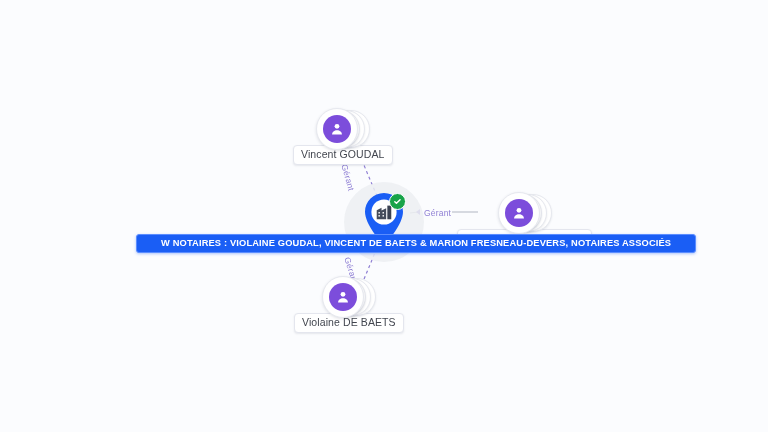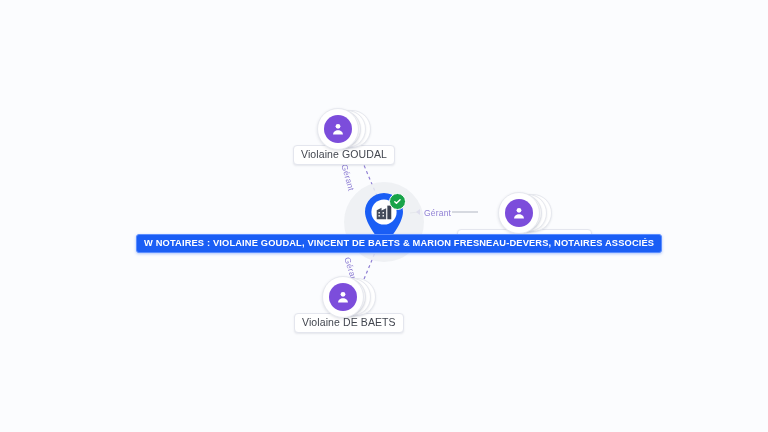--- a/index.html
+++ b/index.html
@@ -182,21 +182,21 @@
     top: 234px;
     height: 17px;
     line-height: 17px;
     background: #1a5ef5;
     border: 1px solid #5b8dff;
     border-radius: 3px;
     color: #ffffff;
     font-size: 9.3px;
     font-weight: bold;
     letter-spacing: .15px;
-    padding: 0 7px;
+    padding: 0 24px;
     white-space: nowrap;
     box-shadow: 0 1px 3px rgba(26,94,245,.35);
   }
 
   
   #node-goudal   { left: 293px; top: 108px; }
   #node-debaets  { left: 294px; top: 276px; }
   #node-devers   { left: 457px; top: 192px; }
 </style>
 </head>
@@ -231,21 +231,21 @@
       <div class="stack-card s1"></div>
       <div class="avatar-front">
         <div class="avatar-disc">
           <svg width="16" height="16" viewBox="0 0 24 24" fill="#ffffff">
             <circle cx="12" cy="8" r="3.6"></circle>
             <path d="M4.6 20.4c0-4.1 3.3-6.6 7.4-6.6s7.4 2.5 7.4 6.6z"></path>
           </svg>
         </div>
       </div>
     </div>
-    <div class="node-label">Violaine GOUDAL</div>
+    <div class="node-label">Vincent GOUDAL</div>
   </div>
 
   <div class="node" id="node-debaets">
     <div class="avatar-stack">
       <div class="stack-card s3"></div>
       <div class="stack-card s2"></div>
       <div class="stack-card s1"></div>
       <div class="avatar-front">
         <div class="avatar-disc">
           <svg width="16" height="16" viewBox="0 0 24 24" fill="#ffffff">

